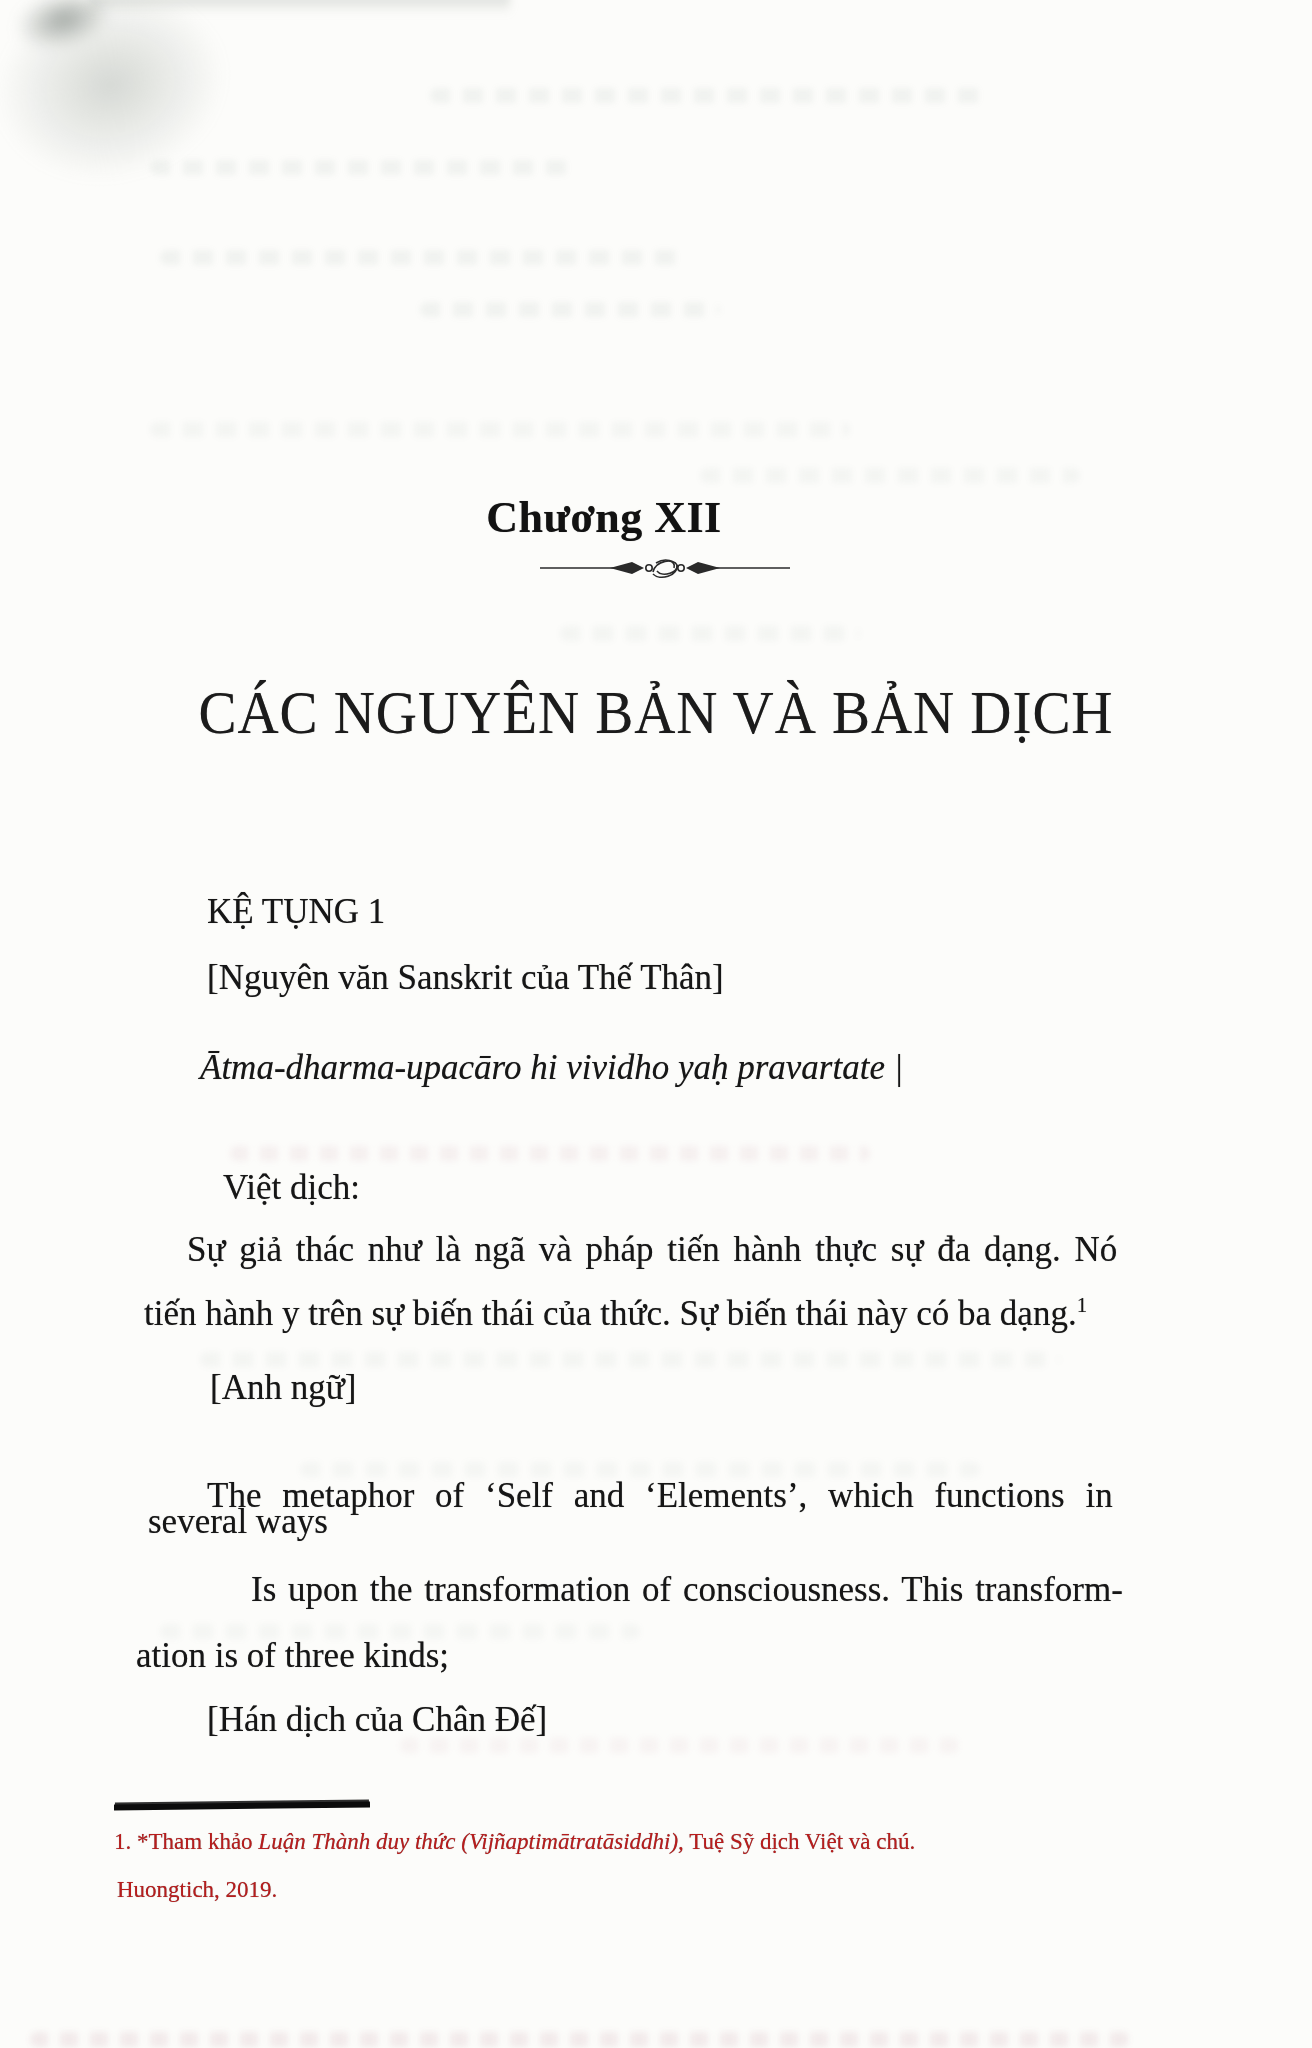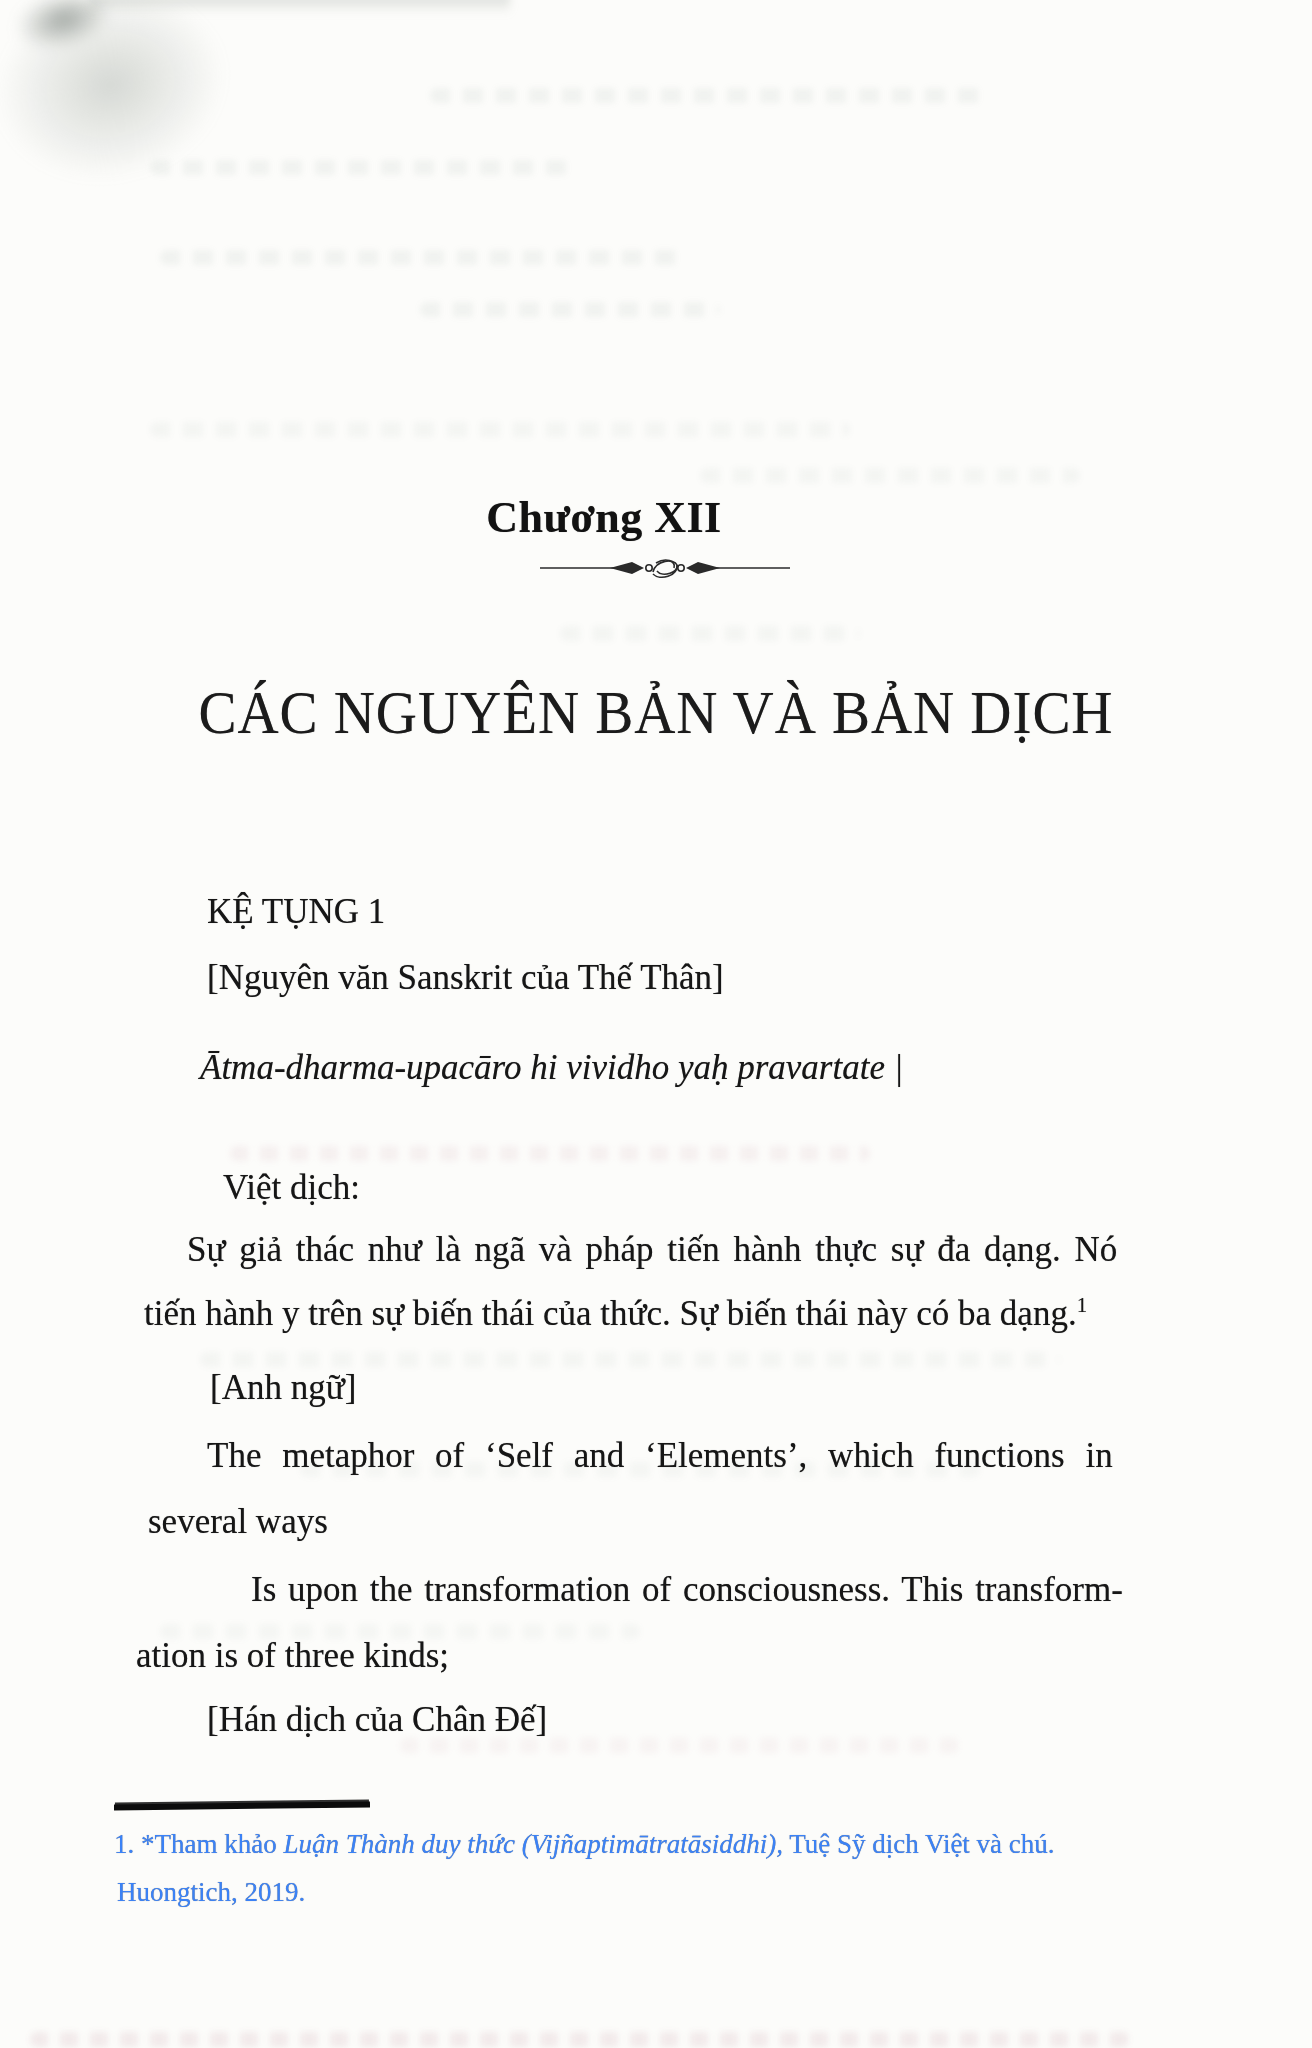--- a/index.html
+++ b/index.html
@@ -44,21 +44,21 @@
   .ornament{position:absolute;left:540px;top:551px;}
   .title{
     left:0;top:674px;width:1312px;text-align:center;
     font-size:62px;letter-spacing:1px;color:#1b1b1b;
     transform:scaleX(.92);transform-origin:50% 50%;
     font-weight:normal;
   }
   .b{font-weight:normal;}
   .i{font-style:italic;}
   .body-line{font-size:35px;}
-  .fn{font-size:27px;color:#3b82f6;}
+  .fn{font-size:23px;color:#b91c1c;}
   .ws-wide{word-spacing:12px;}
   .ws-mid{word-spacing:5px;}
   .ws-sm{word-spacing:3px;}
   sup{font-size:21px;line-height:0;vertical-align:super;}
   .footnote-rule{
     position:absolute;left:114px;top:1803px;width:256px;height:6px;
     background:#0c0c0c;transform:rotate(-.7deg);
     box-shadow:0 -3px 0 -1px rgba(12,12,12,.85);
   }
 </style>
@@ -106,21 +106,21 @@
 
   <div class="t body-line b" style="left:207px;top:890px;">KỆ TỤNG 1</div>
   <div class="t body-line" style="left:207px;top:956px;">[Nguyên văn Sanskrit của Thế Thân]</div>
   <div class="t body-line i" style="left:200px;top:1026px;margin-top:20px;">Ātma-dharma-upacāro hi vividho yaḥ pravartate |</div>
 
   <div class="t body-line b" style="left:187px;top:1166px;margin-left:36px;">Việt dịch:</div>
   <div class="t body-line ws-mid" style="left:187px;top:1228px;">Sự giả thác như là ngã và pháp tiến hành thực sự đa dạng. Nó</div>
   <div class="t body-line" style="left:144px;top:1292px;"><span>tiến hành y trên sự biến thái của thức. Sự biến thái này có ba dạng.</span><sup>1</sup></div>
 
   <div class="t body-line b" style="left:210px;top:1366px;">[Anh ngữ]</div>
-  <div class="t body-line ws-wide" style="left:207px;top:1434px;">The metaphor of ‘Self and ‘Elements’, which functions in</div>
+  <div class="t body-line ws-wide" style="left:207px;top:1474px;">The metaphor of ‘Self and ‘Elements’, which functions in</div>
   <div class="t body-line" style="left:148px;top:1500px;">several ways</div>
   <div class="t body-line ws-sm" style="left:207px;top:1568px;margin-left:44px;">Is upon the transformation of consciousness. This transform-</div>
   <div class="t body-line" style="left:136px;top:1634px;">ation is of three kinds;</div>
 
   <div class="t body-line b" style="left:207px;top:1698px;">[Hán dịch của Chân Đế]</div>
 
   <div class="footnote-rule"></div>
   <div class="t fn" style="left:114px;top:1828px;"><span>1. *Tham khảo </span><span class="i">Luận Thành duy thức (Vijñaptimātratāsiddhi),</span><span> Tuệ Sỹ dịch Việt và chú.</span></div>
   <div class="t fn" style="left:117px;top:1876px;">Huongtich, 2019.</div>
 

